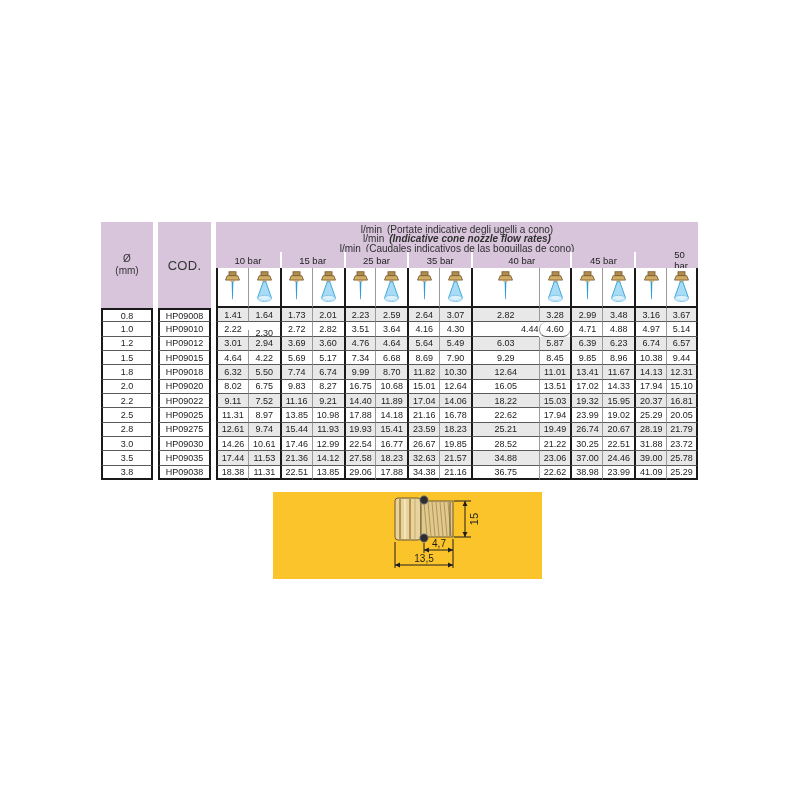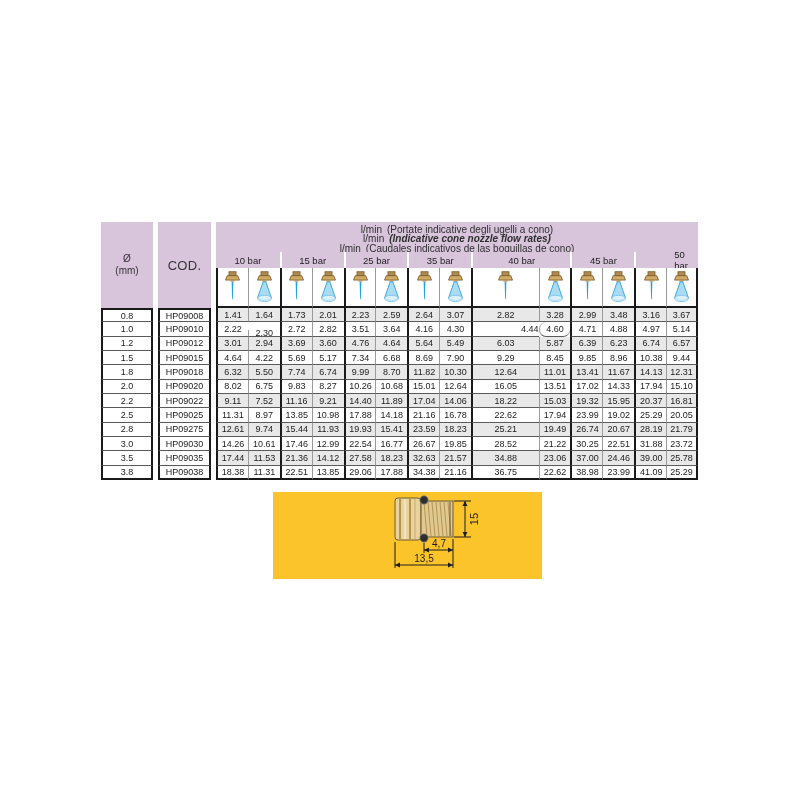--- a/index.html
+++ b/index.html
@@ -258,21 +258,21 @@
       <div class="cell c0 alt" style="grid-area: 8 / 15;">13.41</div>
       <div class="cell c1 alt" style="grid-area: 8 / 16;">11.67</div>
       <div class="cell c0 alt" style="grid-area: 8 / 17;">14.13</div>
       <div class="cell c1 endr alt" style="grid-area: 8 / 18;">12.31</div>
       <div class="cell side" style="grid-area: 9 / 1;">2.0</div>
       <div class="cell side" style="grid-area: 9 / 3;">HP09020</div>
       <div class="cell c0" style="grid-area: 9 / 5;">8.02</div>
       <div class="cell c1" style="grid-area: 9 / 6;">6.75</div>
       <div class="cell c0" style="grid-area: 9 / 7;">9.83</div>
       <div class="cell c1" style="grid-area: 9 / 8;">8.27</div>
-      <div class="cell c0" style="grid-area: 9 / 9;">10.26</div>
+      <div class="cell c0" style="grid-area: 9 / 9;">16.75</div>
       <div class="cell c1" style="grid-area: 9 / 10;">10.68</div>
       <div class="cell c0" style="grid-area: 9 / 11;">15.01</div>
       <div class="cell c1" style="grid-area: 9 / 12;">12.64</div>
       <div class="cell c0" style="grid-area: 9 / 13;">16.05</div>
       <div class="cell c1" style="grid-area: 9 / 14;">13.51</div>
       <div class="cell c0" style="grid-area: 9 / 15;">17.02</div>
       <div class="cell c1" style="grid-area: 9 / 16;">14.33</div>
       <div class="cell c0" style="grid-area: 9 / 17;">17.94</div>
       <div class="cell c1 endr" style="grid-area: 9 / 18;">15.10</div>
       <div class="cell side" style="grid-area: 10 / 1;">2.2</div>

